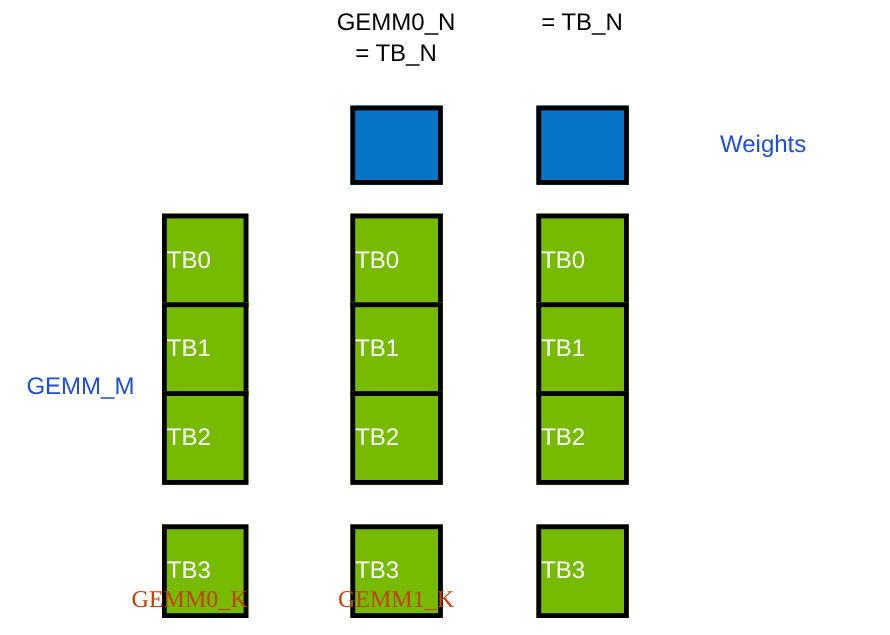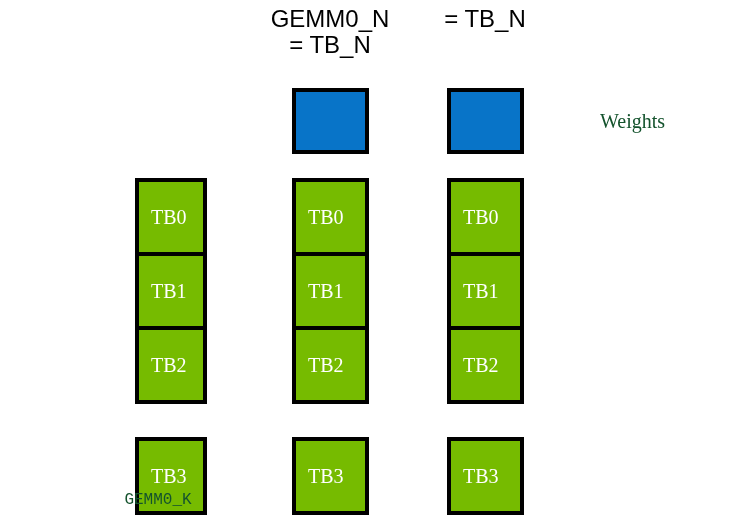--- a/index.html
+++ b/index.html
@@ -10,35 +10,35 @@
   #canvas {
     position: relative;
     width: 742px;
     height: 529px;
     background: #ffffff;
     font-family: "Liberation Sans", sans-serif;
     overflow: hidden;
   }
   .label {
     position: absolute;
-    color: #14532d;
-    font-size: 16px;
+    color: #c2410c;
+    font-size: 20px;
     line-height: 26px;
     white-space: pre;
-    font-family: Liberation Mono, monospace;
+    font-family: Liberation Serif, serif;
   }
   .label.center {
     text-align: center;
   }
   
   .col-header {
     position: absolute;
     width: 160px;
     text-align: center;
-    font-size: 24px;
+    font-size: 20px;
     line-height: 26px;
     color: #000000;
   }
   .col-header .line {
     display: block;
   }
   
   .weight-box {
     position: absolute;
     box-sizing: border-box;
@@ -59,32 +59,31 @@
     justify-content: flex-start;
   }
   .cell:last-child {
     margin-bottom: 0;
     margin-top: 37px;
   }
   .cell-label {
     color: #ffffff;
     font-size: 20px;
     line-height: 22px;
-    padding-left: 12px;
-    font-family: Liberation Serif, serif;
+    padding-left: 0;
+    font-family: Liberation Sans, sans-serif;
     user-select: none;
   }
   
   .side-label {
     position: absolute;
     font-size: 20px;
     line-height: 26px;
-    color: #14532d;
+    color: #1d4ed8;
     white-space: pre;
-    font-family: Liberation Serif, serif;
   }
 </style>
 </head>
 <body>
 
 <div id="canvas">
 
   <div class="col-header" style="left:250px; top:6px;">
     <span class="line">GEMM0_N</span>
     <span class="line">= TB_N</span>
@@ -139,17 +138,19 @@
     </div>
     <div class="cell" style="height:78px; background:#76BB00;">
       <span class="cell-label">TB2</span>
     </div>
     <div class="cell" style="height:78px; background:#76BB00;">
       <span class="cell-label">TB3</span>
     </div>
   </div>
 
 
+  <div class="side-label" style="left:22px; top:309px;">GEMM_M</div>
 
   <div class="label center" style="left:88px; top:487px; width:140px;">GEMM0_K</div>
 
+  <div class="label center" style="left:260px; top:487px; width:140px;">GEMM1_K</div>
 
 </div>
 
 </body></html>

